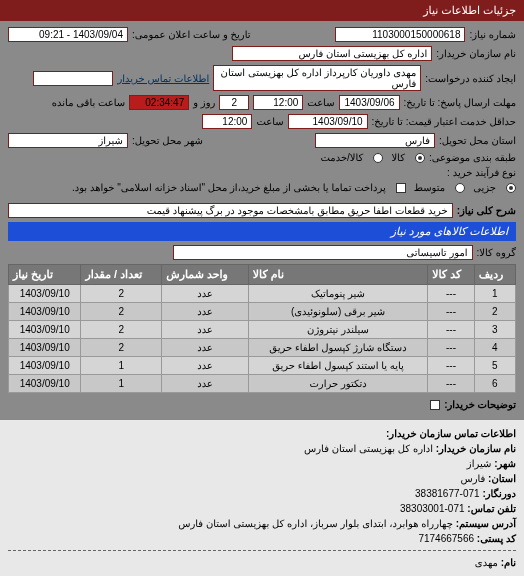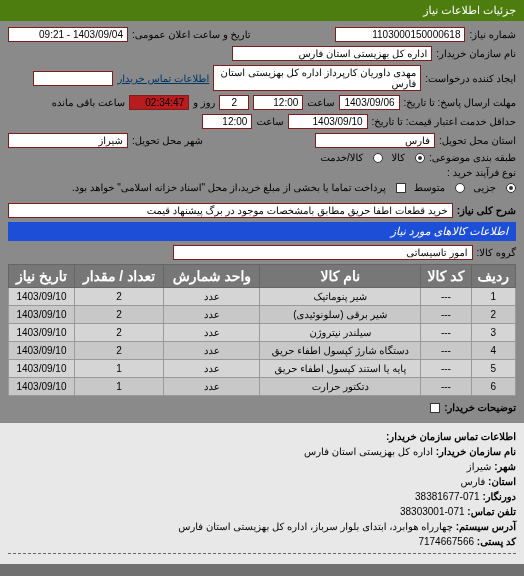--- a/index.html
+++ b/index.html
@@ -4,21 +4,21 @@
 <style>
 * { box-sizing: border-box; margin: 0; padding: 0; }
 body {
   font-family: Tahoma, Arial, sans-serif;
   font-size: 10px;
   background: #707070;
   width: 524px;
   direction: rtl;
 }
 .panel-header {
-  background: #4d7c0f;
+  background: #7f1d1d;
   color: #fff;
   padding: 4px 8px;
   font-size: 11px;
 }
 .panel-body {
   background: #8a8a8a;
   padding: 6px 8px;
 }
 .form-row {
   display: flex;
@@ -57,23 +57,23 @@
 table {
   width: 100%;
   border-collapse: collapse;
   background: #b8b8b8;
   margin-top: 2px;
 }
 th {
   background: #777;
   color: #fff;
   padding: 3px 4px;
-  font-size: 14px;
+  font-size: 11px;
   border: 1px solid #666;
-  text-align: center;
+  text-align: left;
 }
 td {
   background: #d5d5d5;
   padding: 3px 4px;
   font-size: 10px;
   border: 1px solid #999;
   text-align: center;
 }
 tr:nth-child(even) td { background: #c8c8c8; }
 .radio-group { display: flex; gap: 8px; align-items: center; }
@@ -262,14 +262,15 @@
 <div class="info-block">
   <div class="bold">اطلاعات تماس سازمان خریدار:</div>
   <div><span class="bold">نام سازمان خریدار:</span> <span>اداره کل بهزیستی استان فارس</span></div>
   <div><span class="bold">شهر:</span> <span>شیراز</span></div>
   <div><span class="bold">استان:</span> <span>فارس</span></div>
   <div><span class="bold">دورنگار:</span> <span>071-38381677</span></div>
   <div><span class="bold">تلفن تماس:</span> <span>071-38303001</span></div>
   <div><span class="bold">آدرس سیستم:</span> <span>چهارراه هوابرد، ابتدای بلوار سرباز، اداره کل بهزیستی استان فارس</span></div>
   <div><span class="bold">کد پستی:</span> <span>7174667566</span></div>
   <hr>
+  <div><span class="bold">نام:</span> <span>مهدی</span></div>
 
 </div>
 
 </body></html>

